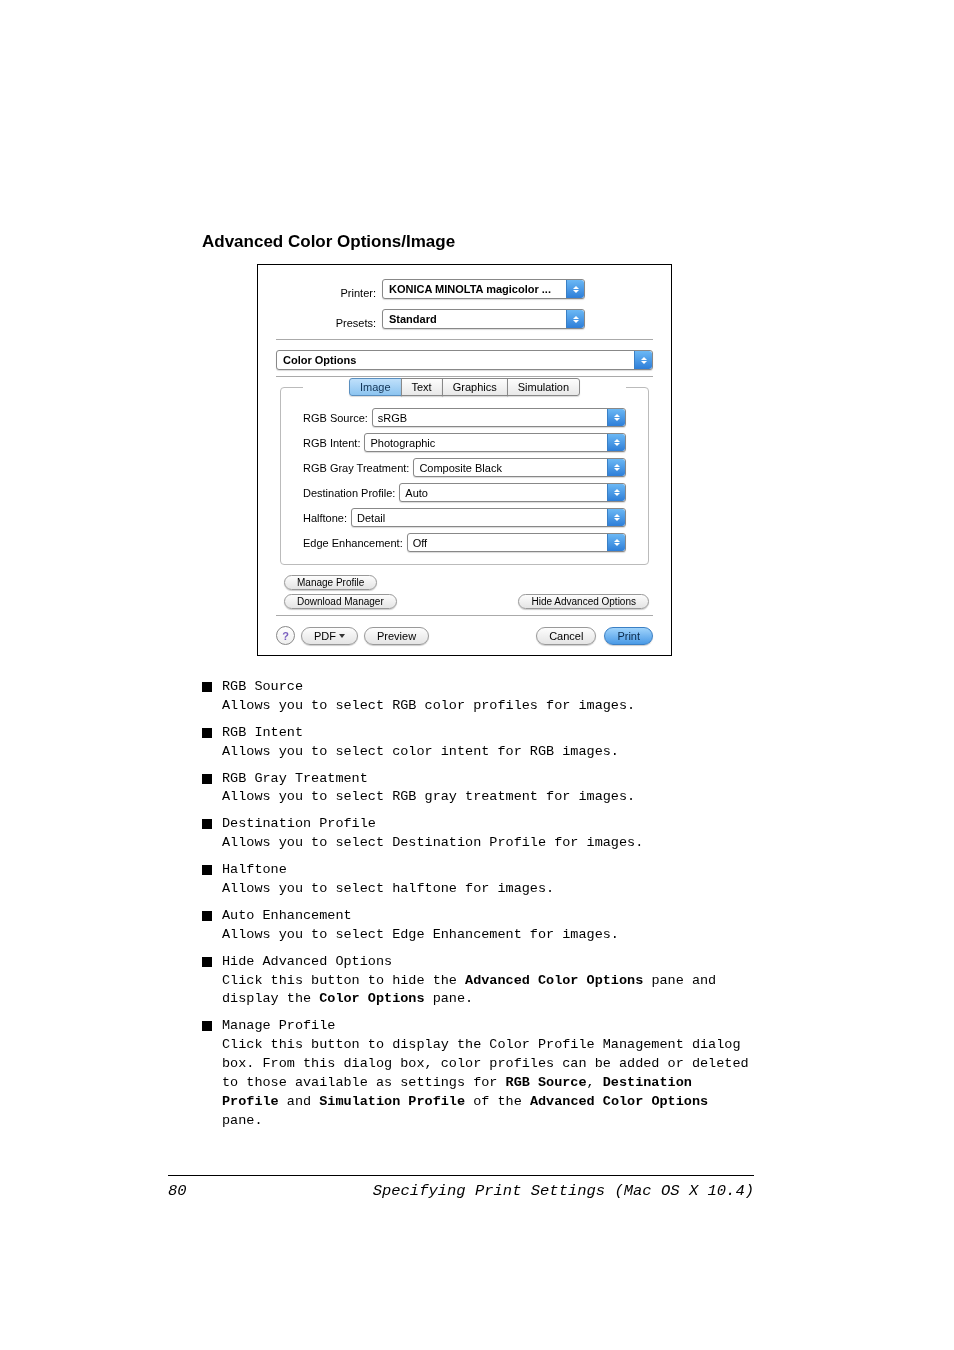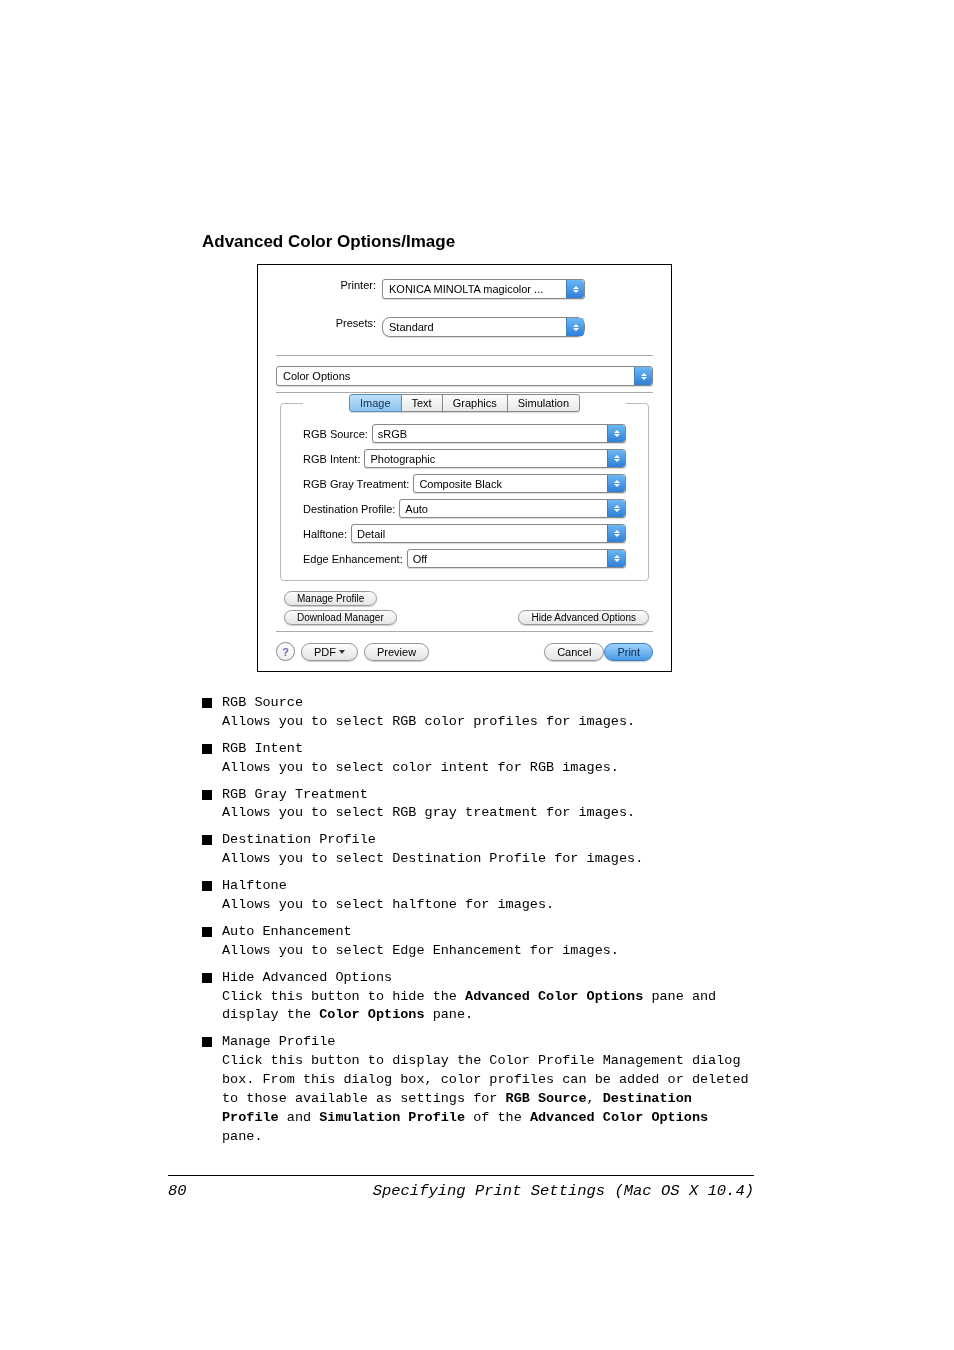--- a/index.html
+++ b/index.html
@@ -32,39 +32,40 @@
     width: 415px;
     margin-left: 55px;
     padding: 14px 18px 10px 18px;
     font-family: "Lucida Grande", Arial, sans-serif;
     font-size: 11px;
     color: #000;
     box-sizing: border-box;
   }
   .row {
     display: flex;
-    align-items: flex-start;
-    margin-bottom: 18px;
+    align-items: flex-end;
+    margin-bottom: 10px;
   }
   .row-label {
     width: 100px;
     text-align: right;
     padding-right: 6px;
   }
   .combo {
     flex: 1;
     height: 18px;
     border: 1px solid #888;
     border-radius: 3px;
     background: #fff;
     display: flex;
     align-items: center;
     position: relative;
     padding-left: 6px;
     box-shadow: 0 1px 1px rgba(0,0,0,0.15);
+    font-weight: bold;
   }
   .combo-arrow {
     position: absolute;
     right: 0;
     top: 0;
     bottom: 0;
     width: 17px;
     background: linear-gradient(#6bb8f5, #2e7ed8);
     border-left: 1px solid #3a7fc4;
     border-radius: 0 3px 3px 0;
@@ -214,20 +215,21 @@
     border-top: 4px solid #333;
   }
   .footer {
     display: flex;
     justify-content: space-between;
     align-items: center;
     margin-top: 6px;
   }
   .footer-right {
     display: flex;
+    gap: 8px;
   }
 
   
   .body-list {
     margin-top: 22px;
     font-size: 13.5px;
     line-height: 1.4;
   }
   .body-item {
     display: flex;
@@ -283,21 +285,21 @@
           <span>KONICA MINOLTA magicolor ...</span>
           <span class="combo-arrow">
               <span class="tri-up"></span>
               <span class="tri-down"></span>
             </span>
         </div>
       </div>
 
       <div class="row">
         <div class="row-label">Presets:</div>
-        <div class="combo" style="max-width:195px;border-radius:8px;">
+        <div class="combo" style="max-width:195px;">
           <span>Standard</span>
           <span class="combo-arrow">
               <span class="tri-up"></span>
               <span class="tri-down"></span>
             </span>
         </div>
       </div>
       <hr class="hr-line">
 
       <div class="panel-combo-row">

